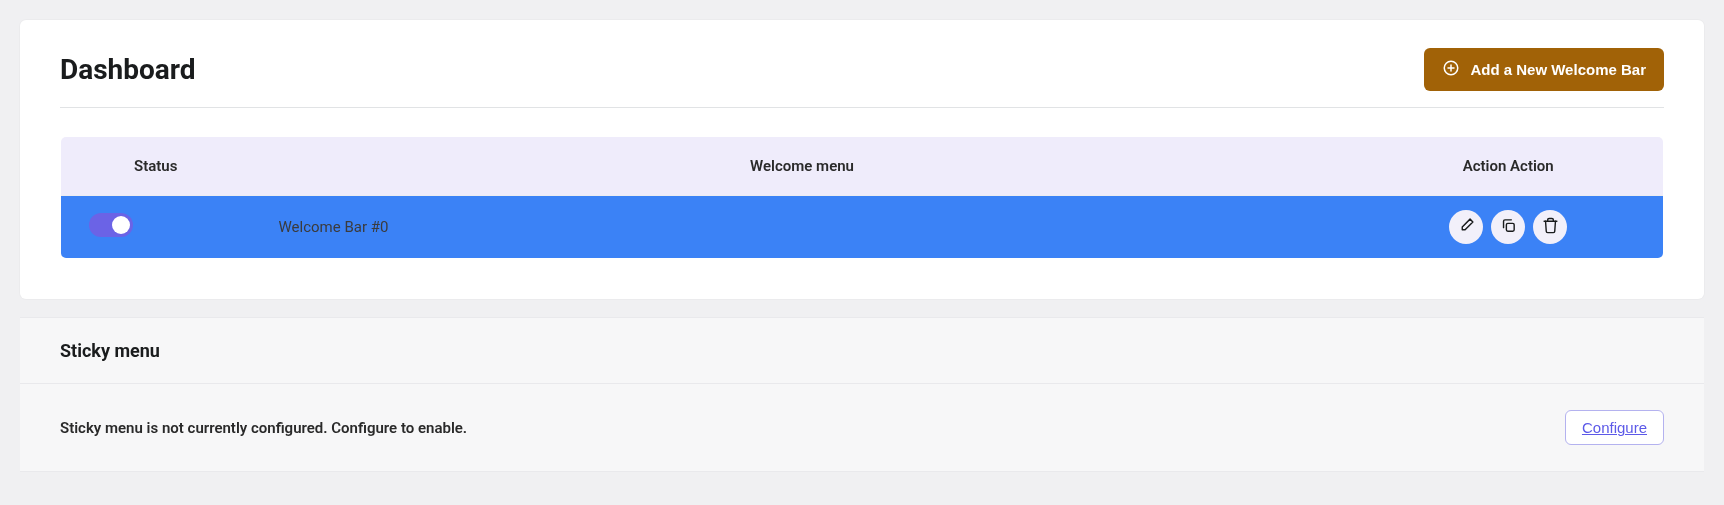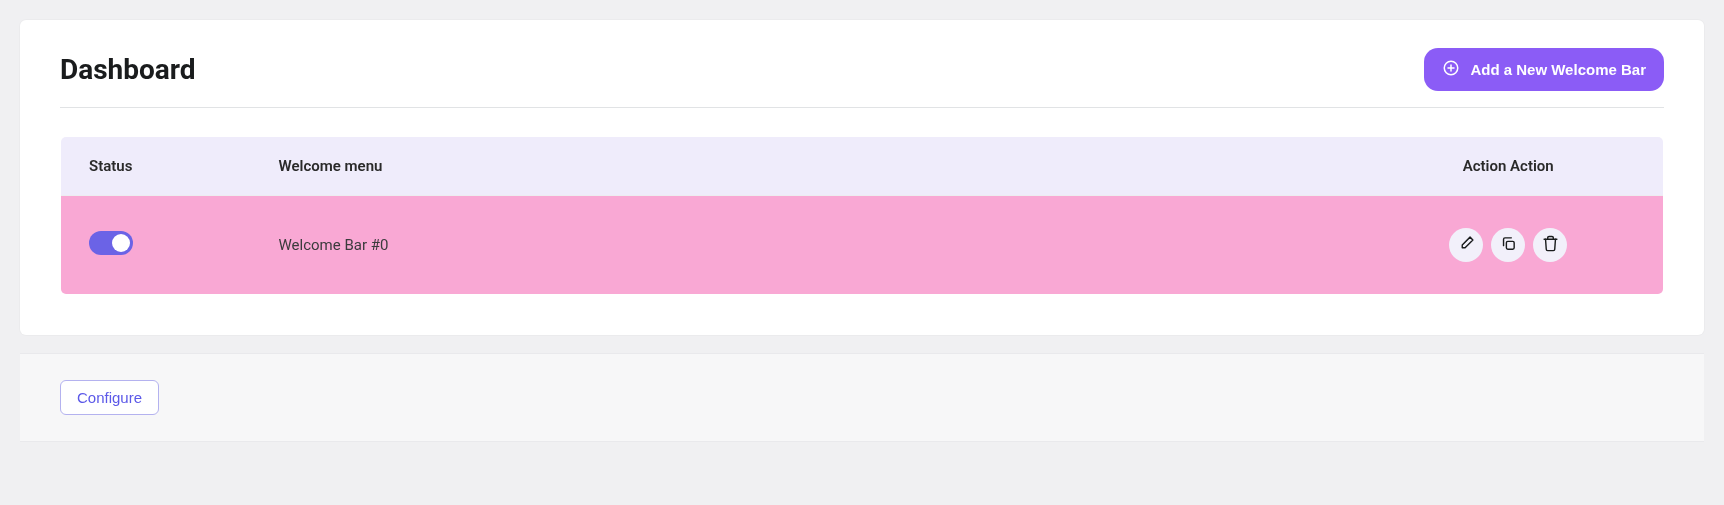--- a/index.html
+++ b/index.html
@@ -23,54 +23,54 @@
     align-items: center;
     padding-bottom: 16px;
     border-bottom: 1px solid #e1e3e5;
   }
   .page-title {
     font-size: 28px;
     font-weight: 700;
     color: #1a1c1d;
   }
   .btn-primary {
-    background: #8b5cf6;
+    background: #a16207;
     color: #fff;
     border: none;
-    border-radius: 14px;
+    border-radius: 6px;
     padding: 11px 18px;
     font-size: 15px;
     font-weight: 600;
     cursor: pointer;
     display: inline-flex;
     align-items: center;
     gap: 10px;
   }
   .btn-primary svg { width: 18px; height: 18px; }
   .table-wrap { padding: 28px 0 40px 0; }
   table {
     width: 100%;
     border-collapse: collapse;
     border: 1px solid #ededf0;
     border-radius: 6px;
     overflow: hidden;
   }
   thead th {
     background: #efecfb;
-    text-align: left;
+    text-align: center;
     font-size: 15px;
     font-weight: 600;
     color: #2a2a2a;
     padding: 20px 28px;
   }
   thead th.col-action { text-align: center; width: 310px; }
   thead th.col-status { width: 190px; }
   tbody td {
-    background: #f9a8d4;
-    padding: 32px 28px;
+    background: #3b82f6;
+    padding: 14px 28px;
     font-size: 15px;
     color: #3b3b3d;
     border-top: 1px solid #ededf0;
   }
   tbody td.col-action { text-align: center; }
   
   .toggle {
     width: 44px; height: 24px;
     background: #6b63e6;
     border-radius: 12px;
@@ -131,20 +131,21 @@
   }
   .btn-outline {
     background: #fff;
     color: #5c59e8;
     border: 1px solid #b4b2ef;
     border-radius: 6px;
     padding: 8px 16px;
     font-size: 15px;
     font-weight: 500;
     cursor: pointer;
+    text-decoration: underline;
   }
 </style>
 </head>
 <body>
 
 <div class="card">
   <div class="card-header">
     <h1 class="page-title">Dashboard</h1>
     <button class="btn-primary">
       <span>
@@ -201,16 +202,20 @@
               </button>
             </div>
           </td>
         </tr>
       </tbody>
     </table>
   </div>
 </div>
 
 <div class="sticky-section">
+  <div class="sticky-header">
+    <div class="sticky-title">Sticky menu</div>
+  </div>
   <div class="sticky-body">
+    <div class="sticky-msg">Sticky menu is not currently configured. Configure to enable.</div>
     <button class="btn-outline">Configure</button>
   </div>
 </div>
 
 </body></html>

